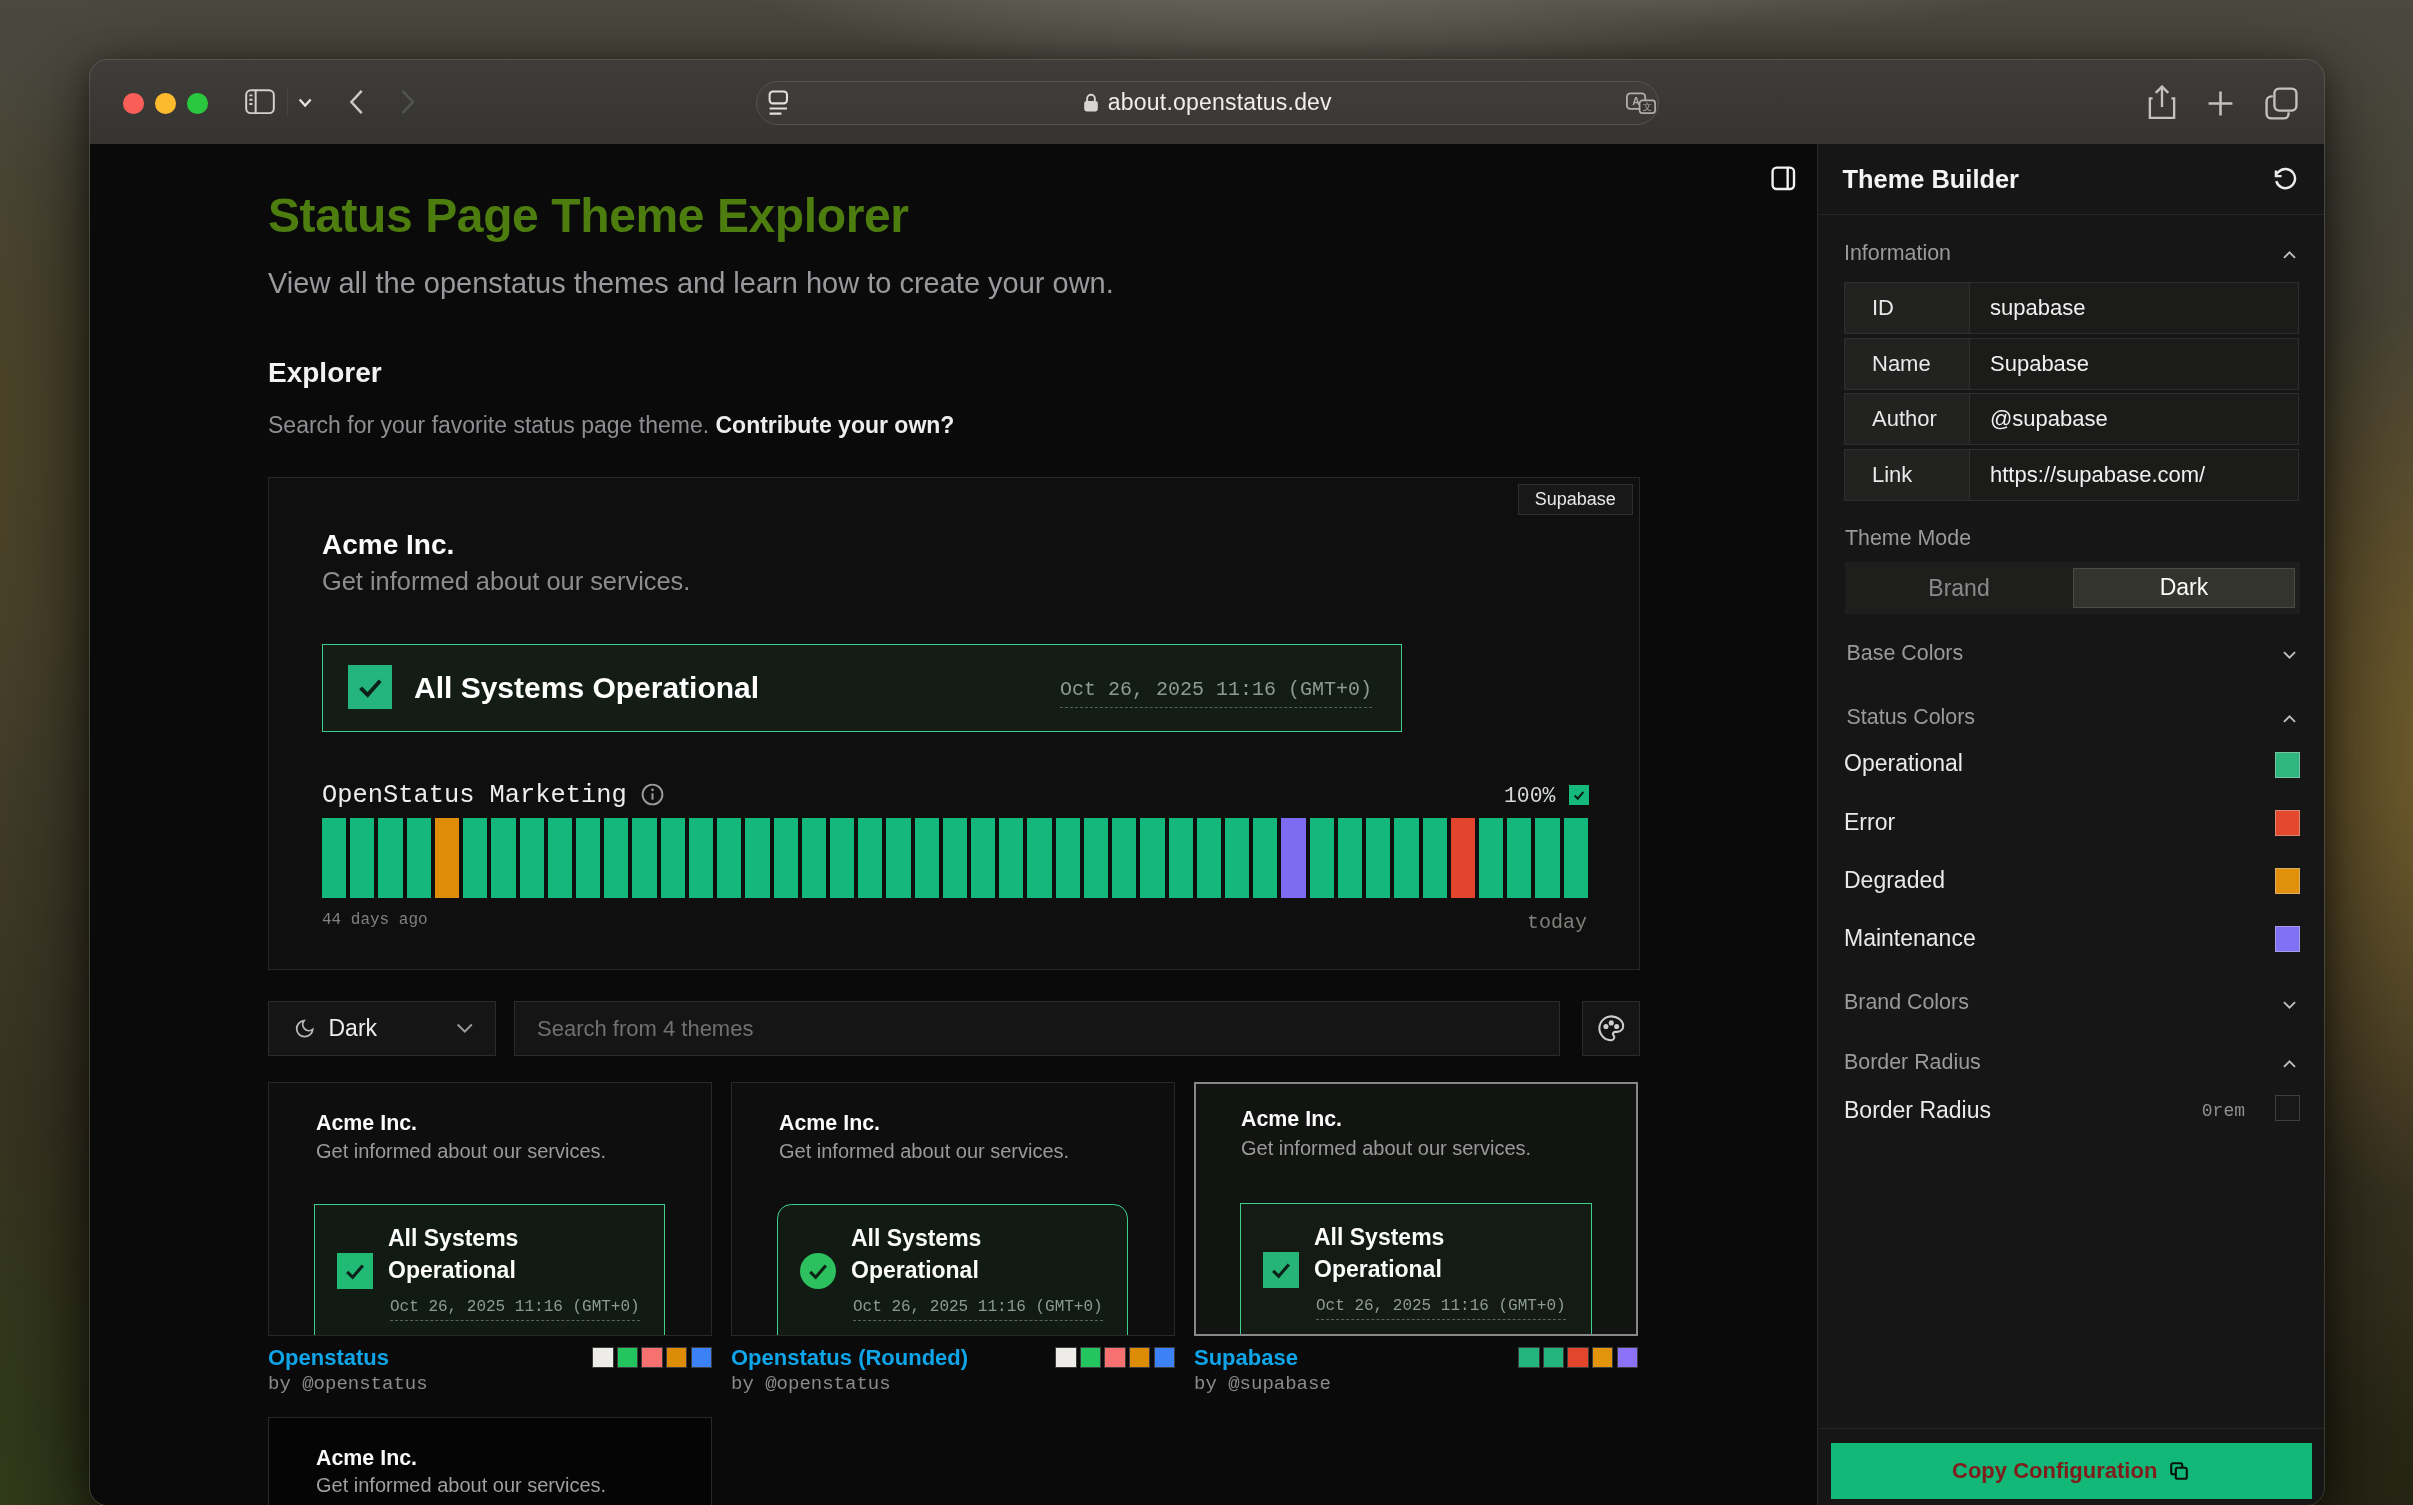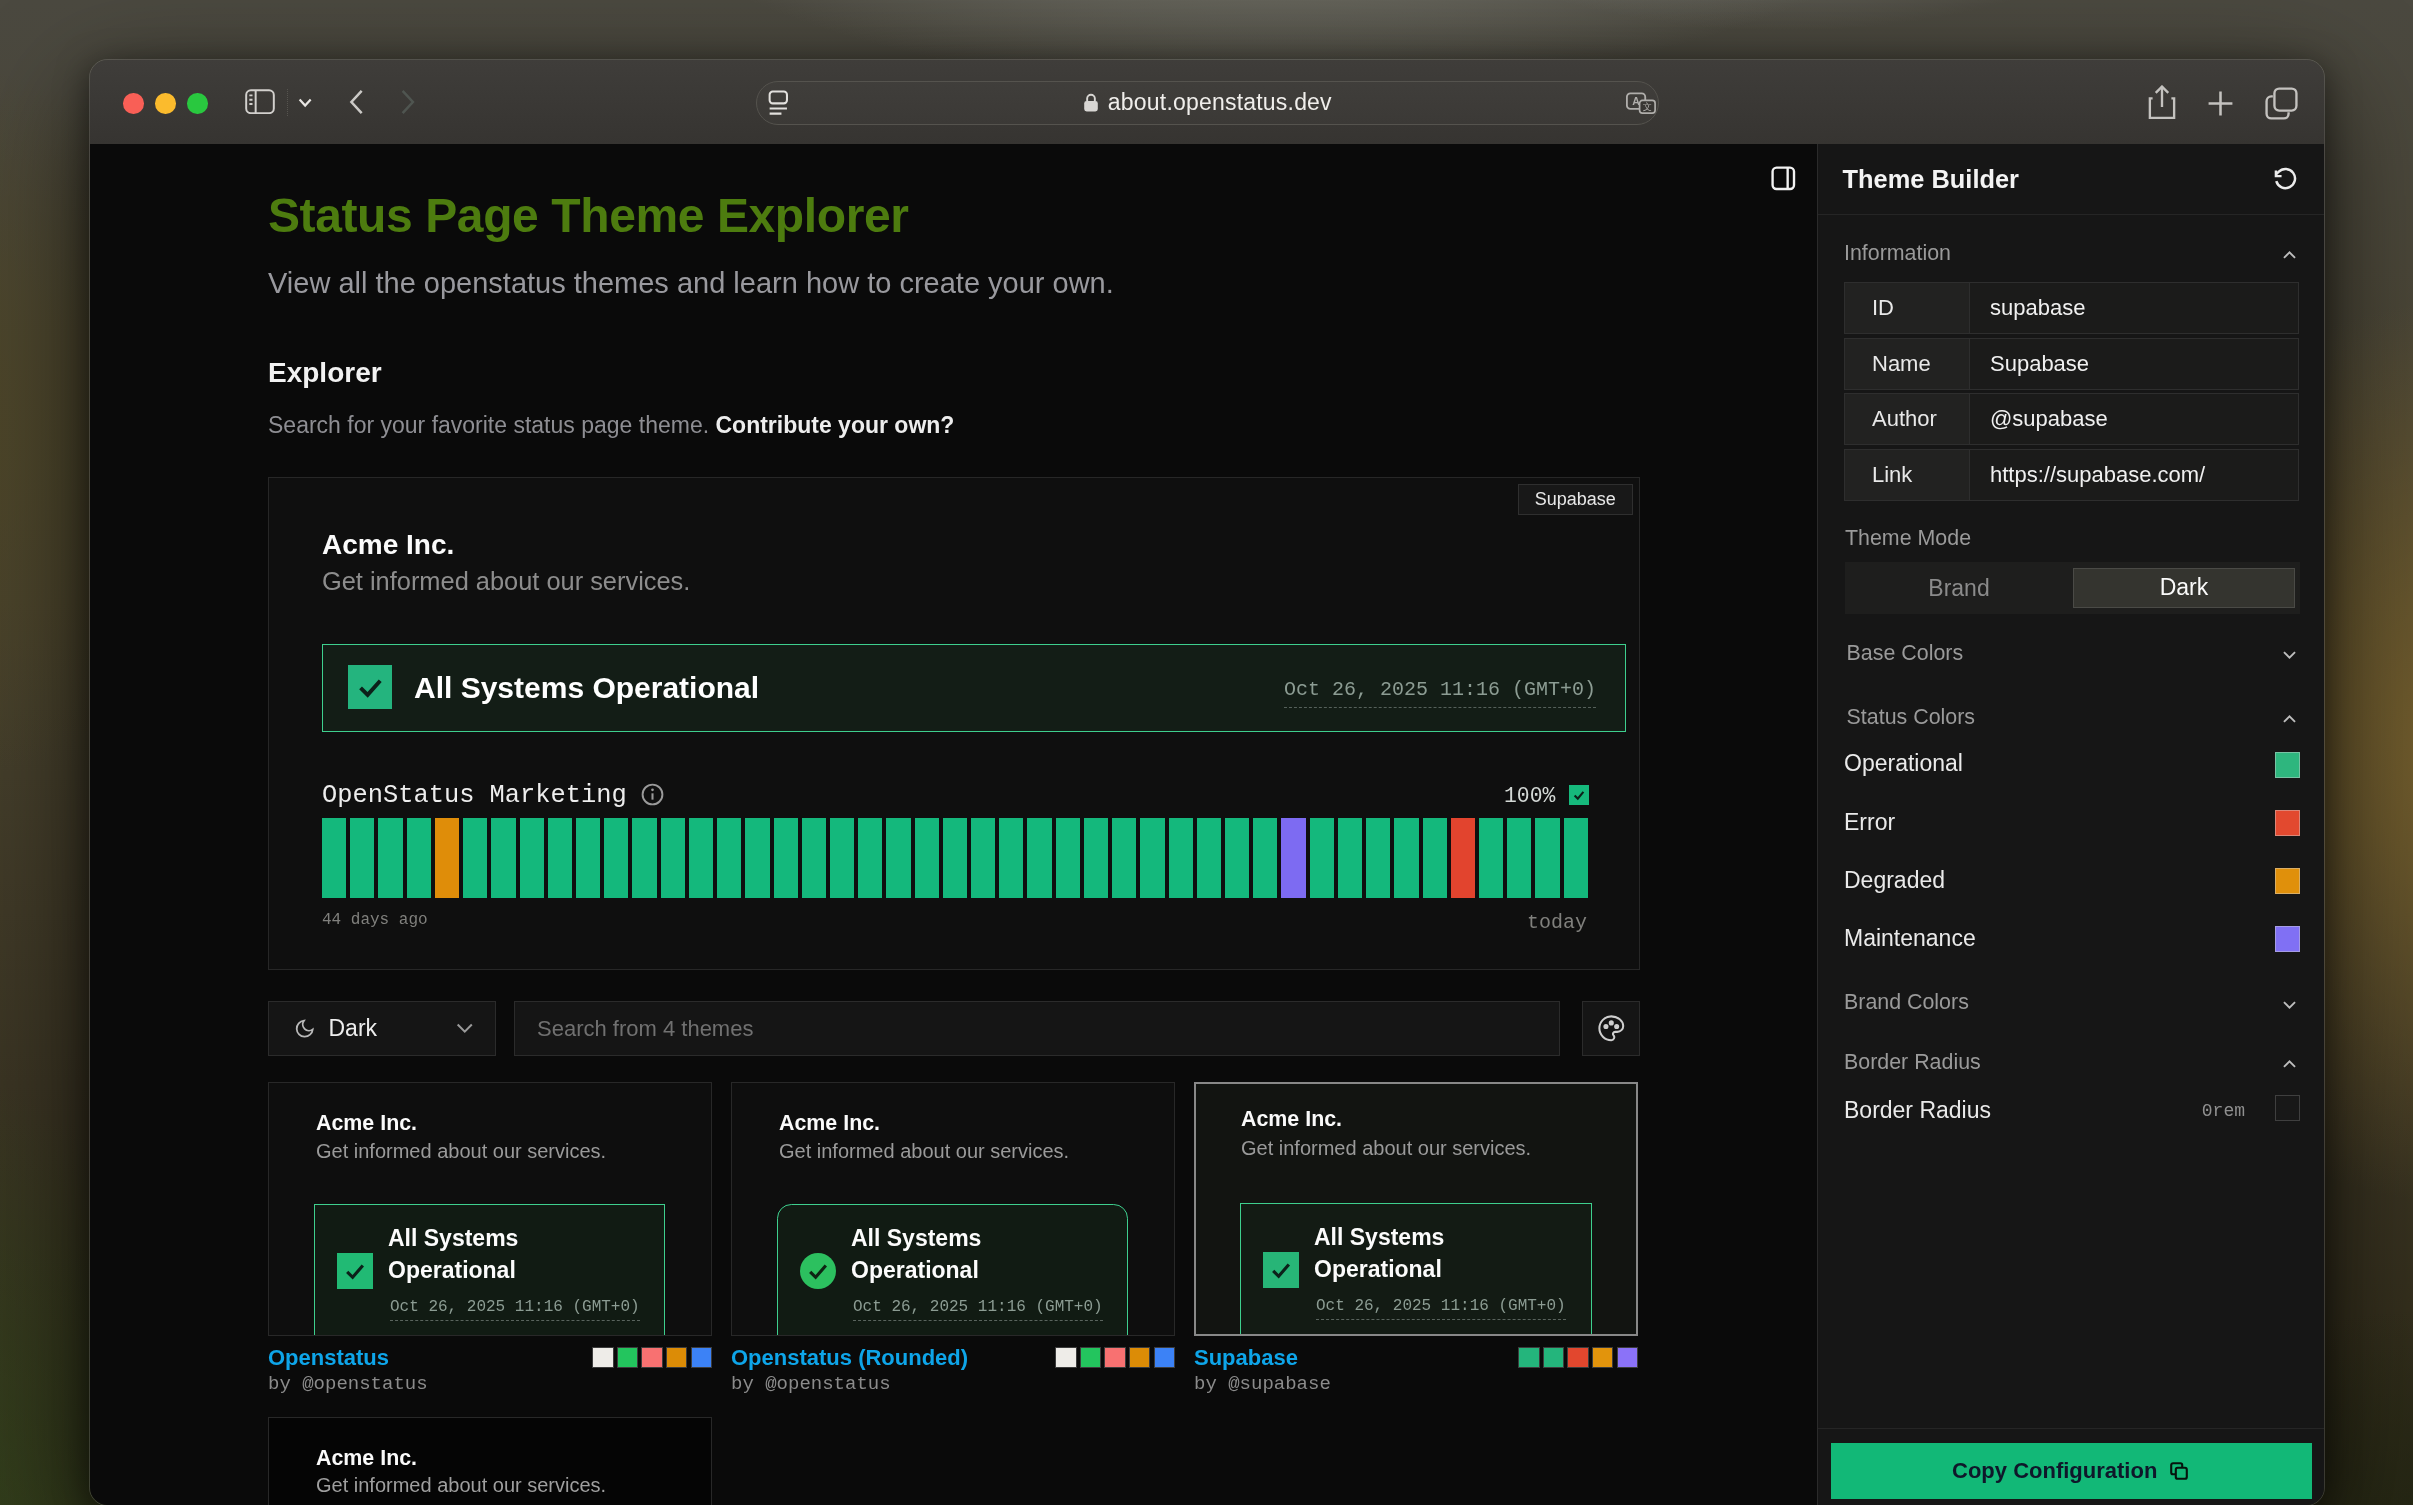--- a/index.html
+++ b/index.html
@@ -106,21 +106,21 @@
       </svg>
     <div class="abs" style="left:178px;top:44px;font-size:48px;font-weight:bold;color:#4d7c0f;letter-spacing:-0.4px">Status Page Theme Explorer</div>
     <div class="abs" style="left:178px;top:123px;font-size:29px;color:#99999e">View all the openstatus themes and learn how to create your own.</div>
     <div class="abs" style="left:178px;top:213px;font-size:28px;font-weight:600;color:#f2f2f2">Explorer</div>
     <div class="abs" style="left:178px;top:268px;font-size:23px;color:#8e8e93">Search for your favorite status page theme. <span style="color:#ededed;font-weight:600">Contribute your own?</span></div>
 
     <div class="abs" style="left:178px;top:333px;width:1372px;height:493px;border:0.8px solid #272727;background:#0f0f0f">
       <div class="abs" style="right:6.3px;top:5.6px;height:31px;padding:0 16px;border:0.8px solid #2f2f2f;background:#181818;font-size:18px;color:#e8e8e8;display:flex;align-items:center">Supabase</div>
       <div class="abs" style="left:53px;top:51px;font-size:28px;font-weight:bold;color:#fbfbfb">Acme Inc.</div>
       <div class="abs" style="left:53px;top:89px;font-size:25.4px;color:#8d8d8d">Get informed about our services.</div>
-      <div class="abs" style="left:53px;top:166px;width:1304px;height:88px;border:1.6px solid #3ecf8e;background:#131d16">
+      <div class="abs" style="left:53px;top:166px;width:1080px;height:88px;border:1.6px solid #3ecf8e;background:#131d16">
         <div class="abs" style="left:24.6px;top:20px;width:44px;height:44px;background:#24b47e">
           <svg width="44" height="44" viewBox="0 0 56 56" fill="none" stroke="#0c211a" stroke-width="5">
               <path d="M16 29 L25 38 L41 20"></path>
             </svg>
         </div>
         <div class="abs" style="left:91px;top:0;height:85px;display:flex;align-items:center;font-size:30px;font-weight:bold;color:#ffffff">All Systems Operational</div>
         <div class="abs mono" style="right:29px;top:33px;font-size:20px;color:#8c9c93;border-bottom:1.6px dashed #55605a;padding-bottom:5.6px">Oct 26, 2025 11:16 (GMT+0)</div>
       </div>
       <div class="abs mono" style="left:53px;top:303px;font-size:25.4px;color:#ededed">OpenStatus Marketing</div>
       <svg class="abs" style="left:372px;top:305px" width="23" height="23" viewBox="0 0 29 29" fill="none">
@@ -315,21 +315,21 @@
     <svg class="chev" style="left:462px;top:911px" viewBox="0 0 24 24" fill="none" stroke="#bdbdbd" stroke-width="2.4">
         <path d="M5 15 L12 8 L19 15"></path>
       </svg>
 
     <div class="srow" style="top:953px">Border Radius</div>
     <div class="abs mono" style="right:79px;top:957px;font-size:18px;color:#8f8f8f">0rem</div>
     <div class="swb" style="top:951px;background:#181818;border:1.6px solid #3f3f3f"></div>
 
     <div class="abs" style="left:0;top:1284px;width:100%;height:0.8px;background:#252525"></div>
     <div class="abs" style="left:12.7px;top:1299px;width:481px;height:56px;background:#12b877;display:flex;align-items:center;justify-content:center">
-      <span style="font-size:22px;font-weight:700;color:#0f172a">Copy Configuration</span>
+      <span style="font-size:22px;font-weight:700;color:#7f1d1d">Copy Configuration</span>
       <svg style="margin-left:11px" width="22" height="22" viewBox="0 0 24 24" fill="none" stroke="#06140d" stroke-width="2.3">
           <rect x="8.5" y="8.5" width="12" height="12" rx="2"></rect>
           <path d="M15.5 8.5 v-3 a2 2 0 0 0 -2 -2 h-8 a2 2 0 0 0 -2 2 v8 a2 2 0 0 0 2 2 h3"></path>
         </svg>
     </div>
   </div>
 </div>
 
 
 </body></html>

